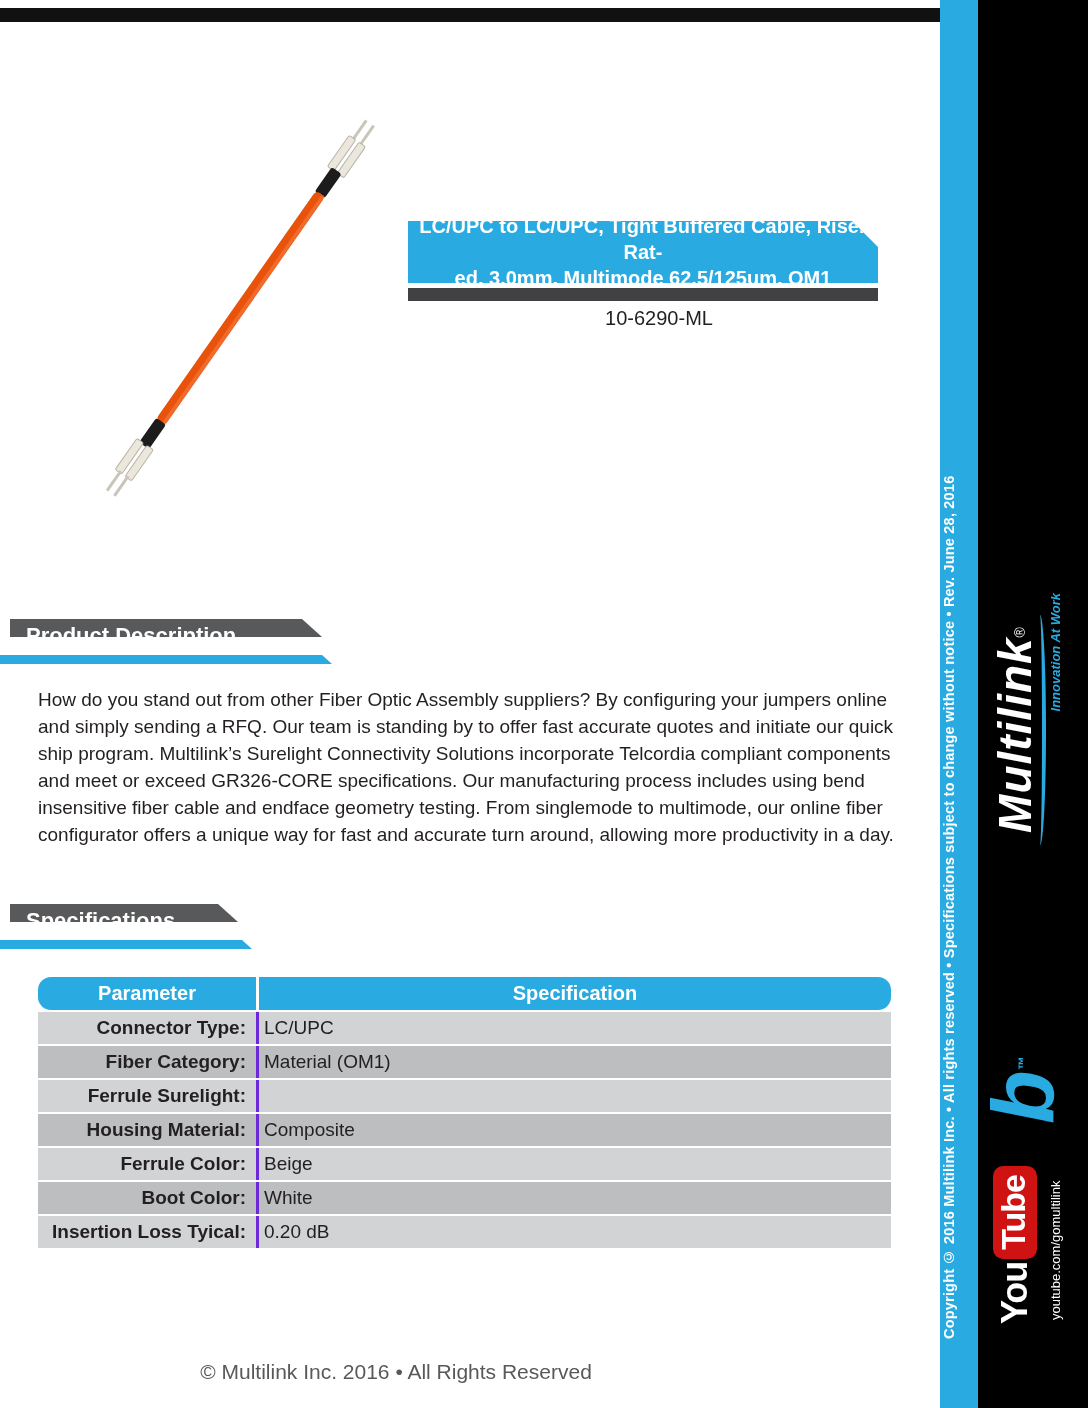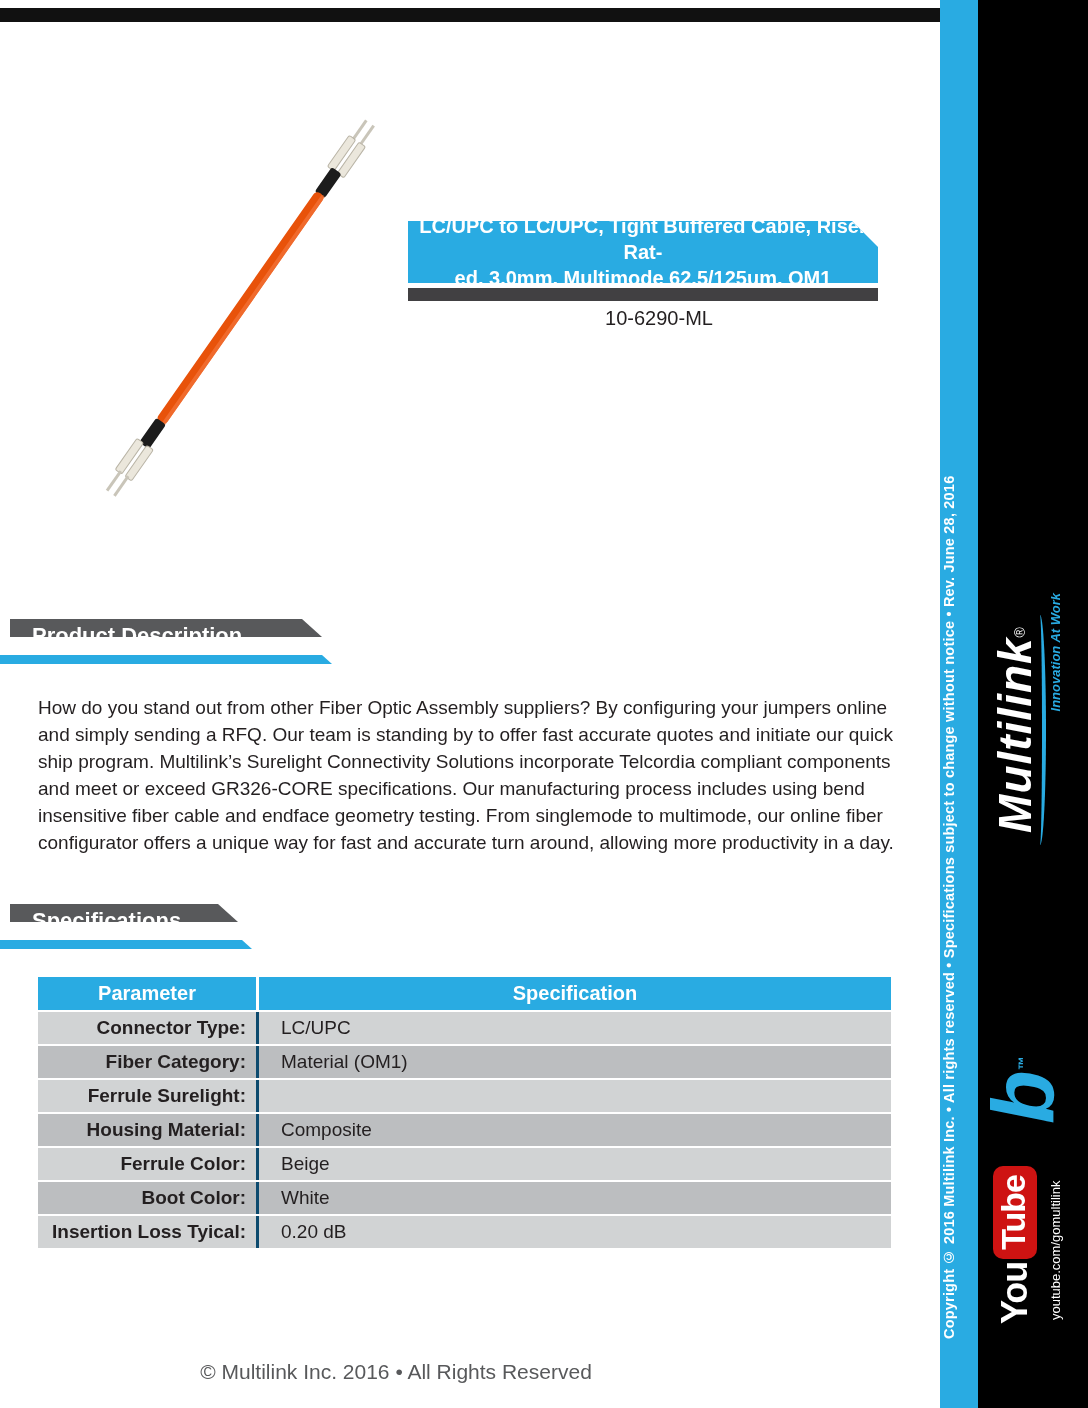--- a/index.html
+++ b/index.html
@@ -63,50 +63,50 @@
     display:flex; flex-direction:column; align-items:center; justify-content:center; line-height:26px;
     clip-path:polygon(0 0, calc(100% - 26px) 0, 100% 26px, 100% 100%, 0 100%);
     text-align:center;
   }
   .title-underbar { position:absolute; left:408px; top:288px; width:470px; height:13px; background:#414042; }
   .part-number { position:absolute; left:424px; top:307px; width:470px; text-align:center; font-size:20px; color:#231F20; }
 
   
   .section-banner {
     position:absolute; height:18px; background:#58595B; color:#fff;
-    font-size:22px; font-weight:bold; line-height:34px; padding-left:22px;
+    font-size:22px; font-weight:bold; line-height:34px; padding-left:16px;
     clip-path:polygon(0 0, calc(100% - 20px) 0, 100% 100%, 0 100%);
   }
   .accent-bar {
     position:absolute; height:9px; background:#29ABE2;
     clip-path:polygon(0 0, calc(100% - 10px) 0, 100% 100%, 0 100%);
   }
   .pd-banner { left:10px; top:619px; width:312px; }
   .pd-accent { left:0; top:655px; width:332px; }
   .spec-banner { left:10px; top:904px; width:228px; }
   .spec-accent { left:0; top:940px; width:252px; }
 
   .pd-body {
     position:absolute; left:38px; top:686px; width:858px;
-    font-size:19px; line-height:27px; color:#231F20;margin-top:8px;
+    font-size:19px; line-height:27px; color:#231F20;
   }
 
   
   .spec-table { position:absolute; left:38px; top:977px; width:853px; font-size:19px; }
-  .spec-head { display:flex; height:33px; background:#29ABE2; color:#fff; font-weight:bold; font-size:20px; }
+  .spec-head { display:flex; height:33px; background:#29ABE2; color:#fff; font-weight:bold; font-size:20px;border-radius:13px; }
   .spec-head .c1 { width:221px; border-right:3px solid #fff; display:flex; align-items:center; justify-content:center; }
   .spec-head .c2 { flex:1; display:flex; align-items:center; justify-content:center; }
   .spec-row { display:flex; border-top:2px solid #fff; }
   .spec-row:nth-child(odd) { background:#D1D3D4; }
   .spec-row:nth-child(even) { background:#BCBEC0; }
   .spec-row .c1 {
-    width:221px; border-right:3px solid #0c4a6e; font-weight:bold; text-align:right;
+    width:221px; border-right:3px solid #6d28d9; font-weight:bold; text-align:right;
     padding:4px 10px 4px 8px; line-height:24px;
   }
-  .spec-row .c2 { flex:1; padding:4px 22px; line-height:24px; }
+  .spec-row .c2 { flex:1; padding:4px 5px; line-height:24px; }
 
   .footer {
     position:absolute; left:0; top:1360px; width:792px; text-align:center;
     font-size:21px; color:#58595B;
   }
 </style>
 </head>
 <body>
 
 <div id="page">

